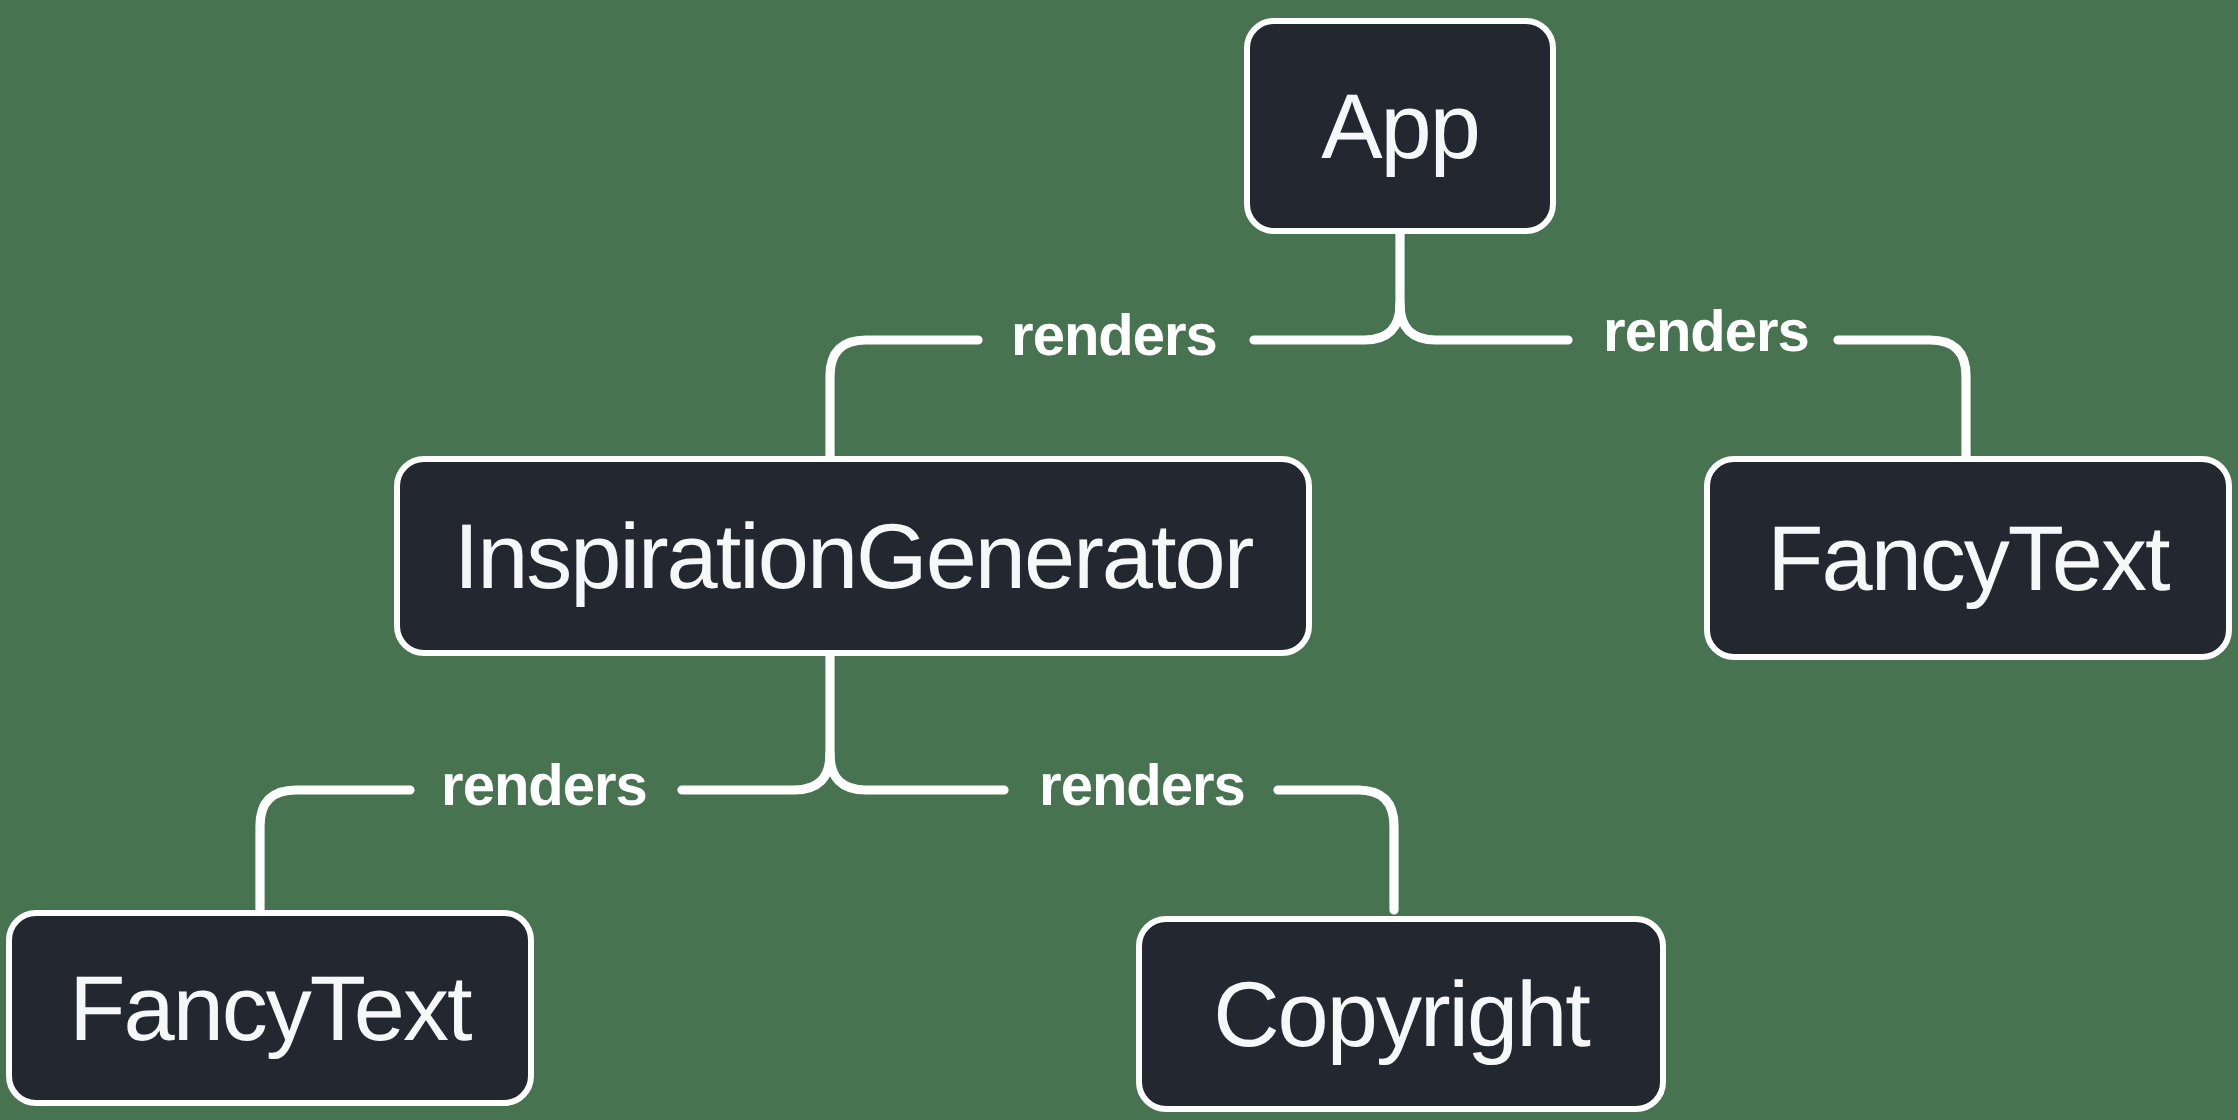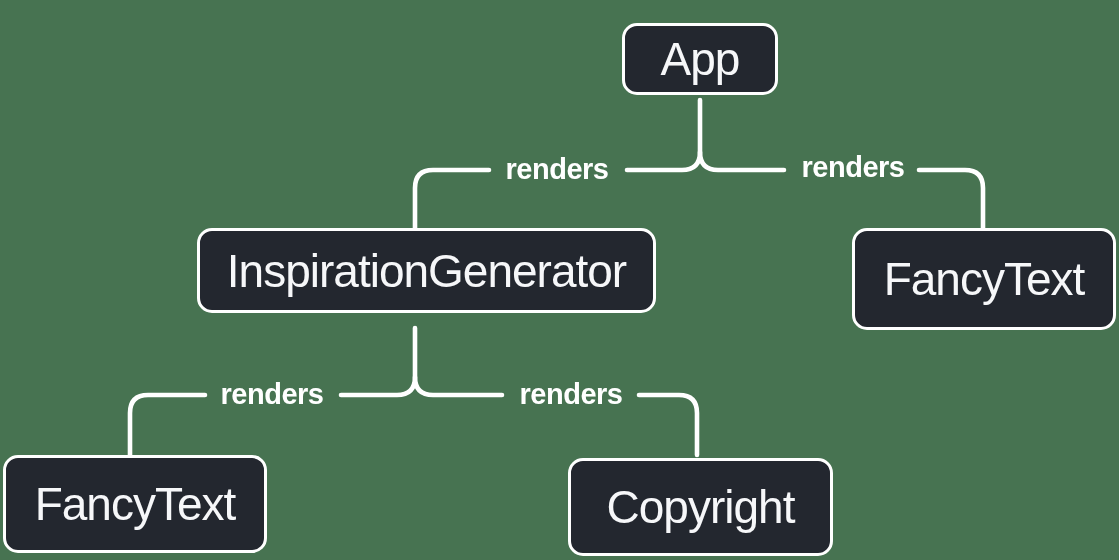--- a/index.html
+++ b/index.html
@@ -50,22 +50,22 @@
   .edge-label {
     position: absolute;
     transform: translate(-50%, -50%);
     color: #ffffff;
     font-size: 29px;
     font-weight: 700;
     letter-spacing: -0.5px;
     line-height: 1;
     white-space: nowrap;
   }
-  .node-app               { left: 622px; top: 23px;   width: 156px; height: 72px;  }
-  .node-inspiration       { left: 197px; top: 228px; width: 459px; height: 85px; }
+  .node-app               { left: 622px; top: 9px;   width: 156px; height: 108px;  }
+  .node-inspiration       { left: 197px; top: 228px; width: 459px; height: 100px; }
   .node-fancy-text-top    { left: 852px; top: 228px; width: 264px; height: 102px; }
   .node-fancy-text-bottom { left: 3px;   top: 455px; width: 264px; height: 98px;  }
   .node-copyright         { left: 568px; top: 458px; width: 265px; height: 98px;  }
   .edge-label-0 { left: 557px; top: 169px; }
   .edge-label-1 { left: 853px; top: 167px; }
   .edge-label-2 { left: 272px; top: 394px; }
   .edge-label-3 { left: 571px; top: 394px; }
 </style>
 </head>
 <body>

